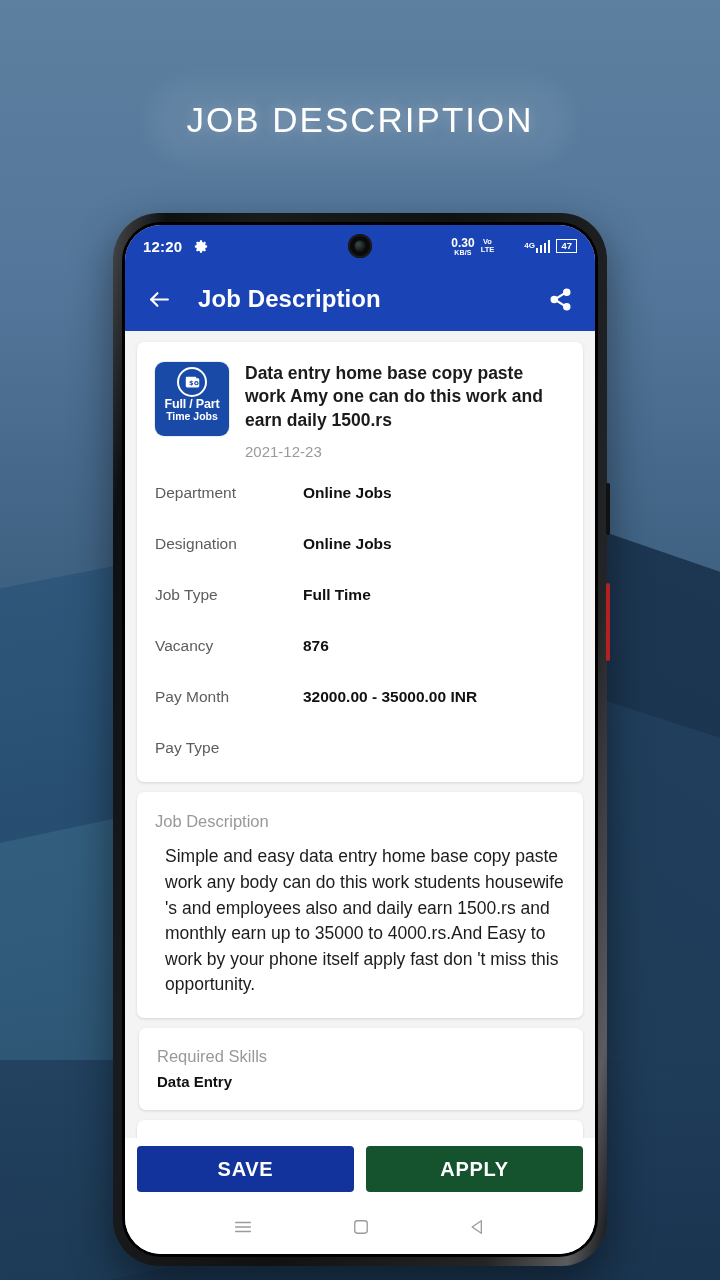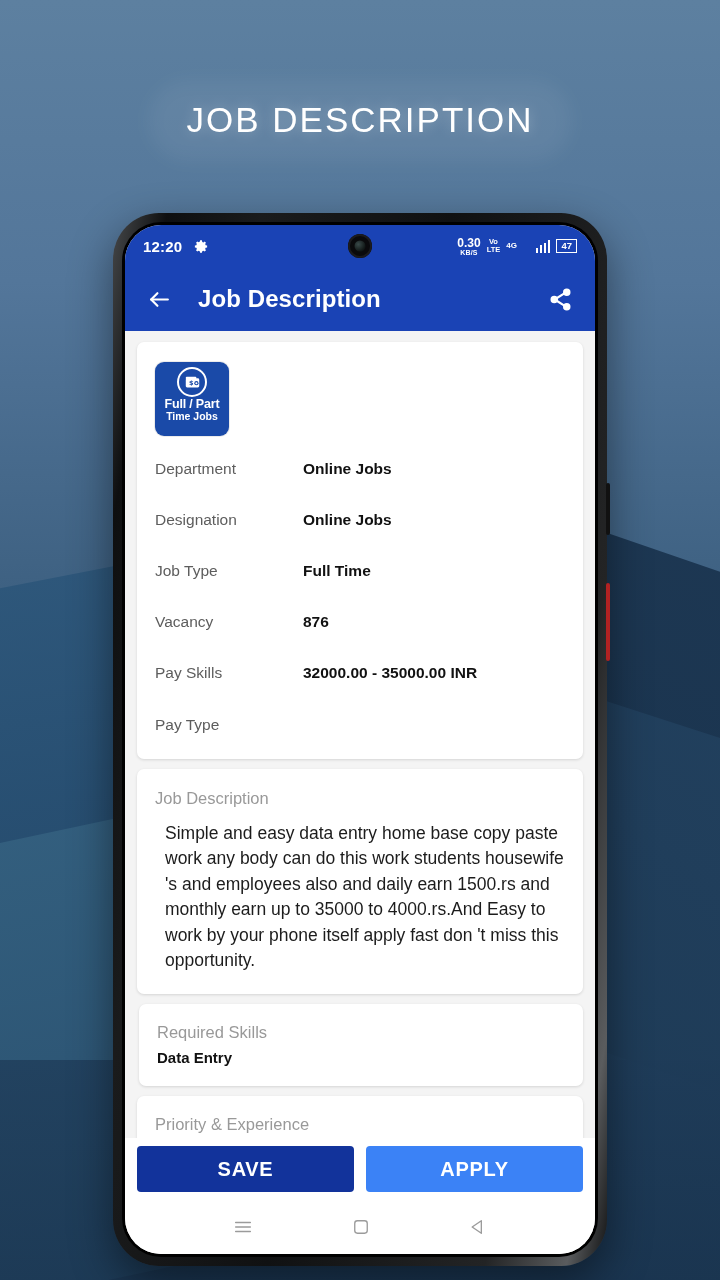--- a/index.html
+++ b/index.html
@@ -101,21 +101,21 @@
   #sb-right{
     margin-left:auto; display:flex; align-items:center; gap:6px;
   }
   .sb-stack{
     display:flex; flex-direction:column; align-items:center;
     line-height:1; font-weight:700;
   }
   .sb-stack .big{ font-size:12px; }
   .sb-stack .small{ font-size:7px; letter-spacing:.2px; }
   #sb-volte{ font-size:7.5px; font-weight:700; line-height:1.05; text-align:center; }
-  #sb-4g-wrap{ display:flex; align-items:flex-end; gap:19px; }
+  #sb-4g-wrap{ display:flex; align-items:flex-end; gap:1px;margin-left:24px; }
   #sb-4g{ font-size:8px; font-weight:700; margin-bottom:3px; }
   .bars{ display:flex; align-items:flex-end; gap:1.5px; height:13px; }
   .bars i{ display:block; width:2.5px; background:#fff; }
   .bars i:nth-child(1){ height:5px; }
   .bars i:nth-child(2){ height:7.5px; }
   .bars i:nth-child(3){ height:10px; }
   .bars i:nth-child(4){ height:13px; }
   #sb-batt{
     border:1.5px solid #fff; border-radius:0; padding:1px 4px;
     font-size:9.5px; font-weight:700; line-height:1.1;
@@ -212,21 +212,21 @@
     flex:0 0 62px; background:#fff;
     display:flex; align-items:center; gap:12px;
     padding:0 12px;
   }
   .act-btn{
     flex:1; height:46px; border:none; border-radius:4px;
     color:#fff; font-size:20px; font-weight:700; letter-spacing:.7px;
     font-family:"Liberation Sans", sans-serif; cursor:pointer;
   }
   #save-btn{ background:#12339b; }
-  #apply-btn{ background:#3b82f6; }
+  #apply-btn{ background:#14532d; }
 
   
   #navbar{
     flex:0 0 54px; background:#fff;
     display:flex; align-items:center; justify-content:space-around;
     padding:0 58px;
   }
   .nav-ico{ cursor:pointer; display:flex; align-items:center; justify-content:center; }
 </style>
 </head>
@@ -318,32 +318,36 @@
                   <rect x="2.5" y="6" width="19" height="13" rx="2" fill="#ffffff"></rect>
                   <rect x="2.5" y="4" width="15" height="3.5" rx="1.4" fill="#ffffff"></rect>
                   <text x="7" y="16" font-family="DejaVu Sans, sans-serif" font-size="9" font-weight="bold" fill="#1a4aa8">$</text>
                   <circle cx="17.5" cy="13" r="3" fill="#1a4aa8"></circle>
                   <circle cx="17.5" cy="13" r="1.5" fill="#ffffff"></circle>
                 </svg>
               </div>
               <div id="logo-l1">Full / Part</div>
               <div id="logo-l2">Time Jobs</div>
             </div>
+            <div id="job-head-text">
+              <div id="job-title">Data entry home base copy paste work Amy one can do this work and earn daily 1500.rs</div>
+              <div id="job-date">2021-12-23</div>
+            </div>
           </div>
 
           <div id="details">
             <div class="det-label">Department</div>
             <div class="det-value">Online Jobs</div>
             <div class="det-label">Designation</div>
             <div class="det-value">Online Jobs</div>
             <div class="det-label">Job Type</div>
             <div class="det-value">Full Time</div>
             <div class="det-label">Vacancy</div>
             <div class="det-value">876</div>
-            <div class="det-label">Pay Skills</div>
+            <div class="det-label">Pay Month</div>
             <div class="det-value">32000.00 - 35000.00 INR</div>
             <div class="det-label">Pay Type</div>
           </div>
         </div>
 
         <div class="card" id="desc-card">
           <div id="desc-head">Job Description</div>
           <div id="desc-body">Simple and easy data entry home base copy paste work any body can do this work students housewife 's and employees also and daily earn 1500.rs and monthly earn up to 35000 to 4000.rs.And Easy to work by your phone itself apply fast don 't miss this opportunity.</div>
         </div>
 

